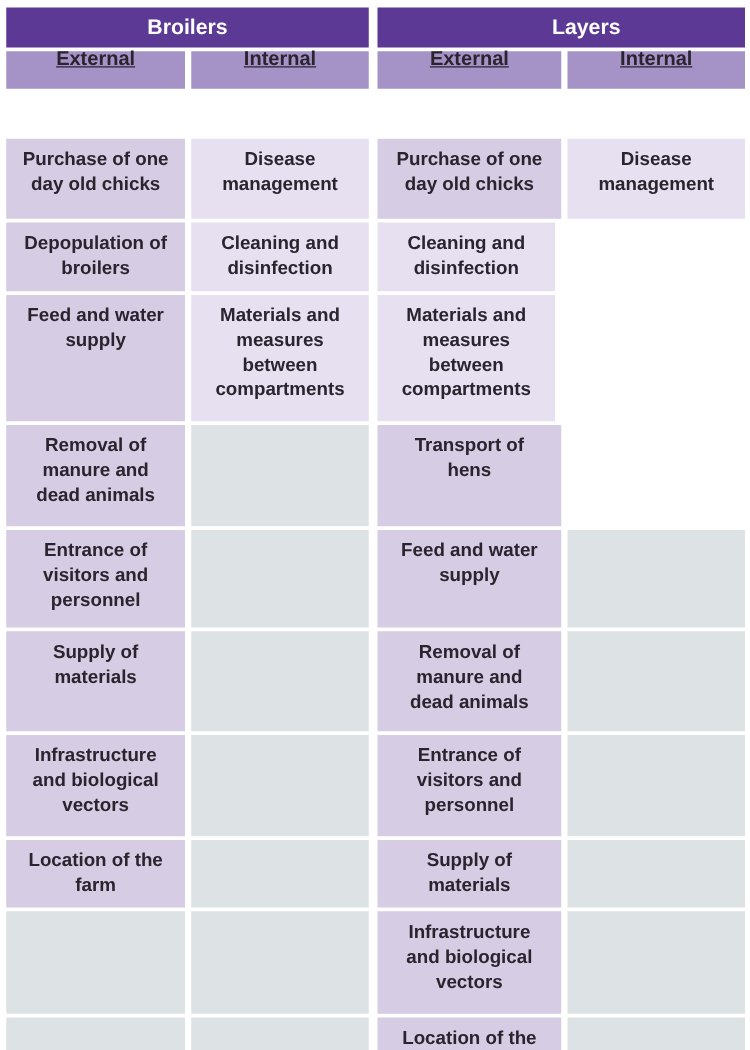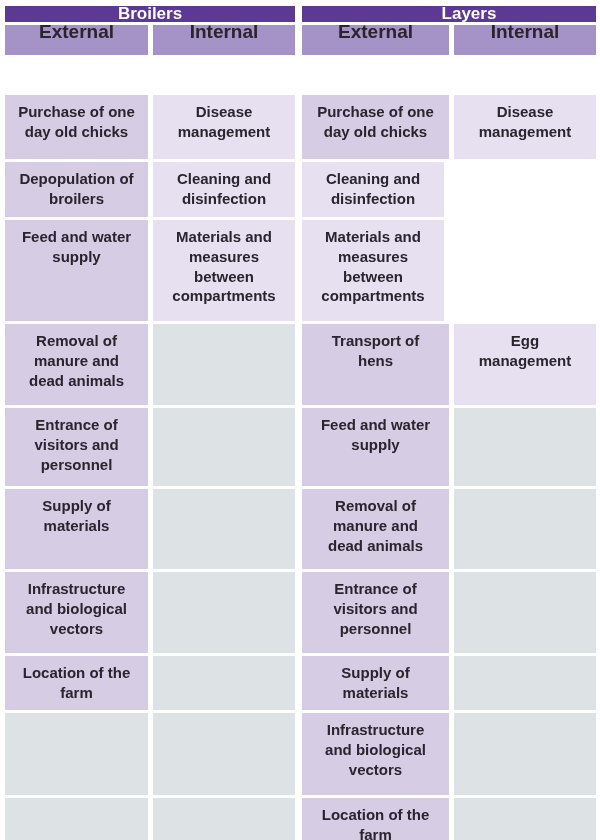--- a/index.html
+++ b/index.html
@@ -32,27 +32,28 @@
   
   .hdr {
     background: var(--header_bg, #5b3995);
     color: var(--header_text, #ffffff);
     font-size: 17px;
     display: flex; align-items: center; justify-content: center;
     padding: 0;
   }
   .hdr-b { width: 290px; margin-right: 7px; }
   .hdr-l { width: 294px; padding-left: 40px; }
-  .rh { height: 16px; }
+  .rh { height: 32px; }
   
   .sub {
     background: var(--subheader_bg, #a592c6);
     display: flex; align-items: center; justify-content: center;
     padding-top: 0; padding-bottom: 16px;
-    font-size: 19px;
+    font-size: 16px;
+    text-decoration: underline;
   }
   .rs { height: 30px; }
   
   .ext { background: var(--external_bg, #d6cce3); }
   .int { background: var(--internal_bg, #e6e0f0); }
   .emp { background: var(--empty_bg, #dde2e5); }
   
   .r1  { min-height: 64px; margin-top: 40px; }
   .r2  { min-height: 55px; }
   .r3  { min-height: 101px; }
@@ -97,21 +98,20 @@
   <div class="t-row r3">
     <div class="cell ext c1">Feed and water supply</div>
     <div class="cell int c2">Materials and measures between compartments</div>
     <div class="cell int c4">Materials and measures between compartments</div>
   </div>
 
   <div class="t-row r4">
     <div class="cell ext c1">Removal of manure and dead animals</div>
     <div class="cell emp c2"></div>
     <div class="cell ext c3">Transport of hens</div>
-    <div class="cell int c4">Egg management</div>
   </div>
 
   <div class="t-row r5">
     <div class="cell ext c1">Entrance of visitors and personnel</div>
     <div class="cell emp c2"></div>
     <div class="cell ext c3">Feed and water supply</div>
     <div class="cell emp c4"></div>
   </div>
 
   <div class="t-row r6">

